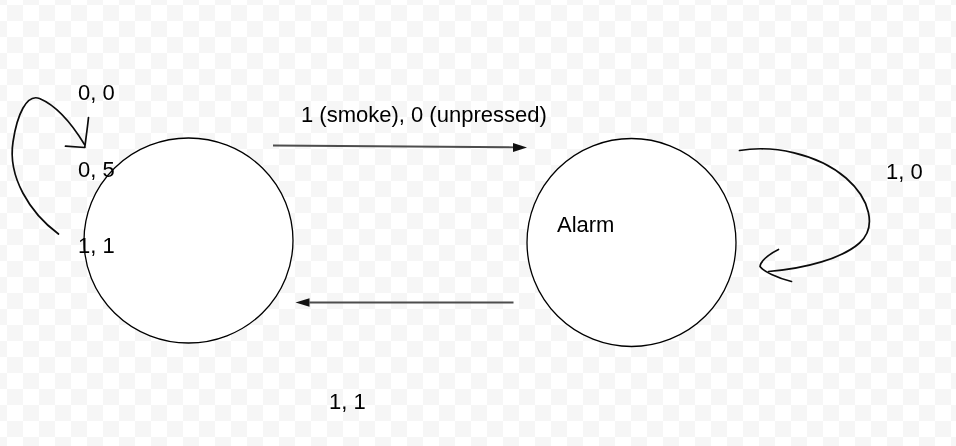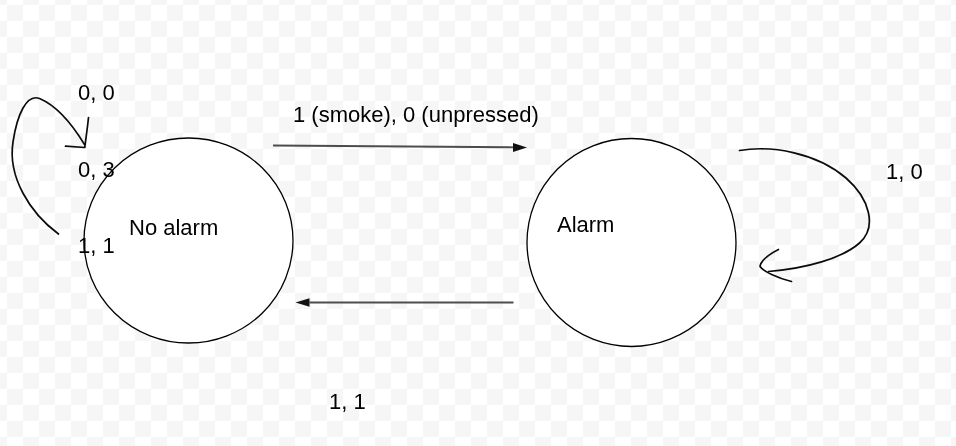--- a/index.html
+++ b/index.html
@@ -42,21 +42,21 @@
     stroke-linecap: round;
     stroke-linejoin: round;
   }
   .label {
     position: absolute;
     font-size: 22px;
     line-height: 25.5px;
     white-space: pre;
   }
   .lbl-noalarm-loop  { left: 78px;  top: 29px;  }
-  .lbl-top-edge      { left: 293px; top: 102px; }
+  .lbl-top-edge      { left: 301px; top: 102px; }
   .lbl-noalarm-state { left: 129px; top: 215px; }
   .lbl-alarm-state   { left: 557px; top: 212px; }
   .lbl-bottom-edge   { left: 329px; top: 338px; }
   .lbl-alarm-loop    { left: 886px; top: 159px; text-align: right; }
 </style>
 </head>
 <body>
 
 <div class="canvas">
 
@@ -78,27 +78,26 @@
     </g>
 
     <g>
       <path class="loop" d="M739.5 150.5 C 772 145, 817 153, 846 178 C 869.5 198.5, 877.5 227, 859.5 243 C 842 258.5, 806 268.5, 768.5 271.5"></path>
       <path class="loop" d="M778.5 249.5 C 768 254.5, 760.5 261.5, 760 266.5 C 763.5 271.5, 777 278, 791.5 281.5"></path>
     </g>
   </svg>
 
   <div class="label lbl-noalarm-loop">
     <div>0, 0</div>
-    <div>0, 3</div>
+    <div>0, 5</div>
     <div>1, 1</div>
   </div>
 
   <div class="label lbl-top-edge">1 (smoke), 0 (unpressed)</div>
 
-  <div class="label lbl-noalarm-state">No alarm</div>
 
   <div class="label lbl-alarm-state">Alarm</div>
 
   <div class="label lbl-bottom-edge">
     <div>1, 1</div>
     
     
   </div>
 
   <div class="label lbl-alarm-loop">1, 0</div>

